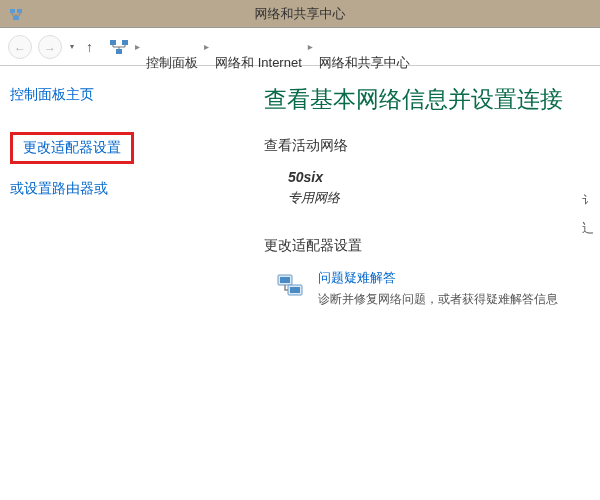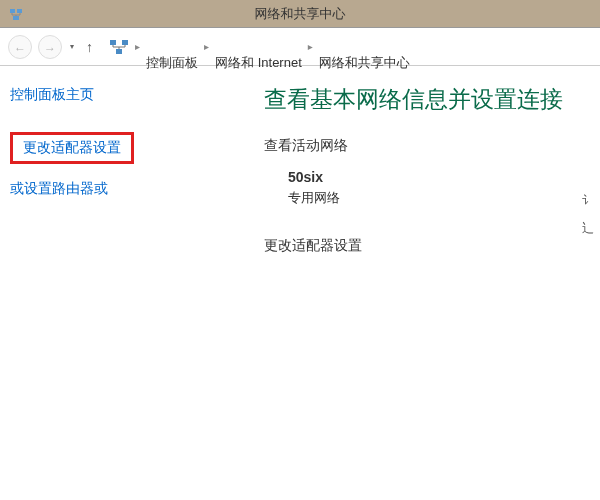--- a/index.html
+++ b/index.html
@@ -25,21 +25,21 @@
   .sidebar-home { color: #0066cc; font-size: 14px; margin-bottom: 28px; cursor: pointer; }
   .sidebar-link { color: #0066cc; font-size: 14px; margin-bottom: 18px; cursor: pointer; }
   .highlight-box { border: 3px solid #e02020; padding: 4px 10px; display: inline-block; margin-bottom: 16px; }
   .highlight-box .sidebar-link { margin-bottom: 0; }
   
   .main { flex: 1; padding: 18px 0 18px 34px; position: relative; }
   .page-heading { color: #0a6b4a; font-size: 23px; font-weight: normal; margin-bottom: 22px; }
   .section-heading { font-size: 14px; color: #333; margin-bottom: 14px; }
   .section-heading.mt { margin-top: 30px; }
   
-  .network-block { margin-left: 24px; margin-bottom: 10px; }
+  .network-block { margin-left: 24px; margin-bottom: 10px; font-style: italic; }
   .network-name { font-weight: bold; font-size: 14px; margin-bottom: 4px; }
   .network-type { font-size: 13px; color: #333; }
   
   .right-edge { position: absolute; right: 6px; top: 120px; font-size: 12px; color: #555; line-height: 28px; }
   
   .setting-item { display: flex; gap: 12px; margin-left: 10px; margin-bottom: 22px; }
   .setting-icon { width: 32px; height: 32px; flex-shrink: 0; }
   .setting-body { flex: 1; }
   .setting-link { color: #0066cc; font-size: 13px; cursor: pointer; margin-bottom: 4px; display: inline-block; }
   .setting-desc { font-size: 12px; color: #555; }
@@ -101,14 +101,27 @@
     </div>
 
     <div class="right-edge">
       <div>讠</div>
       <div>辶</div>
     </div>
 
     <div class="section-heading mt">更改适配器设置</div>
 
 
+    <div class="setting-item">
+      <svg class="setting-icon" viewBox="0 0 32 32">
+        <rect x="4" y="6" width="14" height="10" rx="1" fill="#dce8f4" stroke="#6a9cc8"></rect>
+        <rect x="6" y="8" width="10" height="6" fill="#4a8bc5"></rect>
+        <rect x="14" y="16" width="14" height="10" rx="1" fill="#dce8f4" stroke="#6a9cc8"></rect>
+        <rect x="16" y="18" width="10" height="6" fill="#4a8bc5"></rect>
+        <path d="M11 16 L11 21 L14 21" stroke="#888" stroke-width="1.5" fill="none"></path>
+      </svg>
+      <div class="setting-body">
+        <span class="setting-link">问题疑难解答</span>
+        <div class="setting-desc">诊断并修复网络问题，或者获得疑难解答信息</div>
+      </div>
+    </div>
   </div>
 </div>
 
 </body></html>

